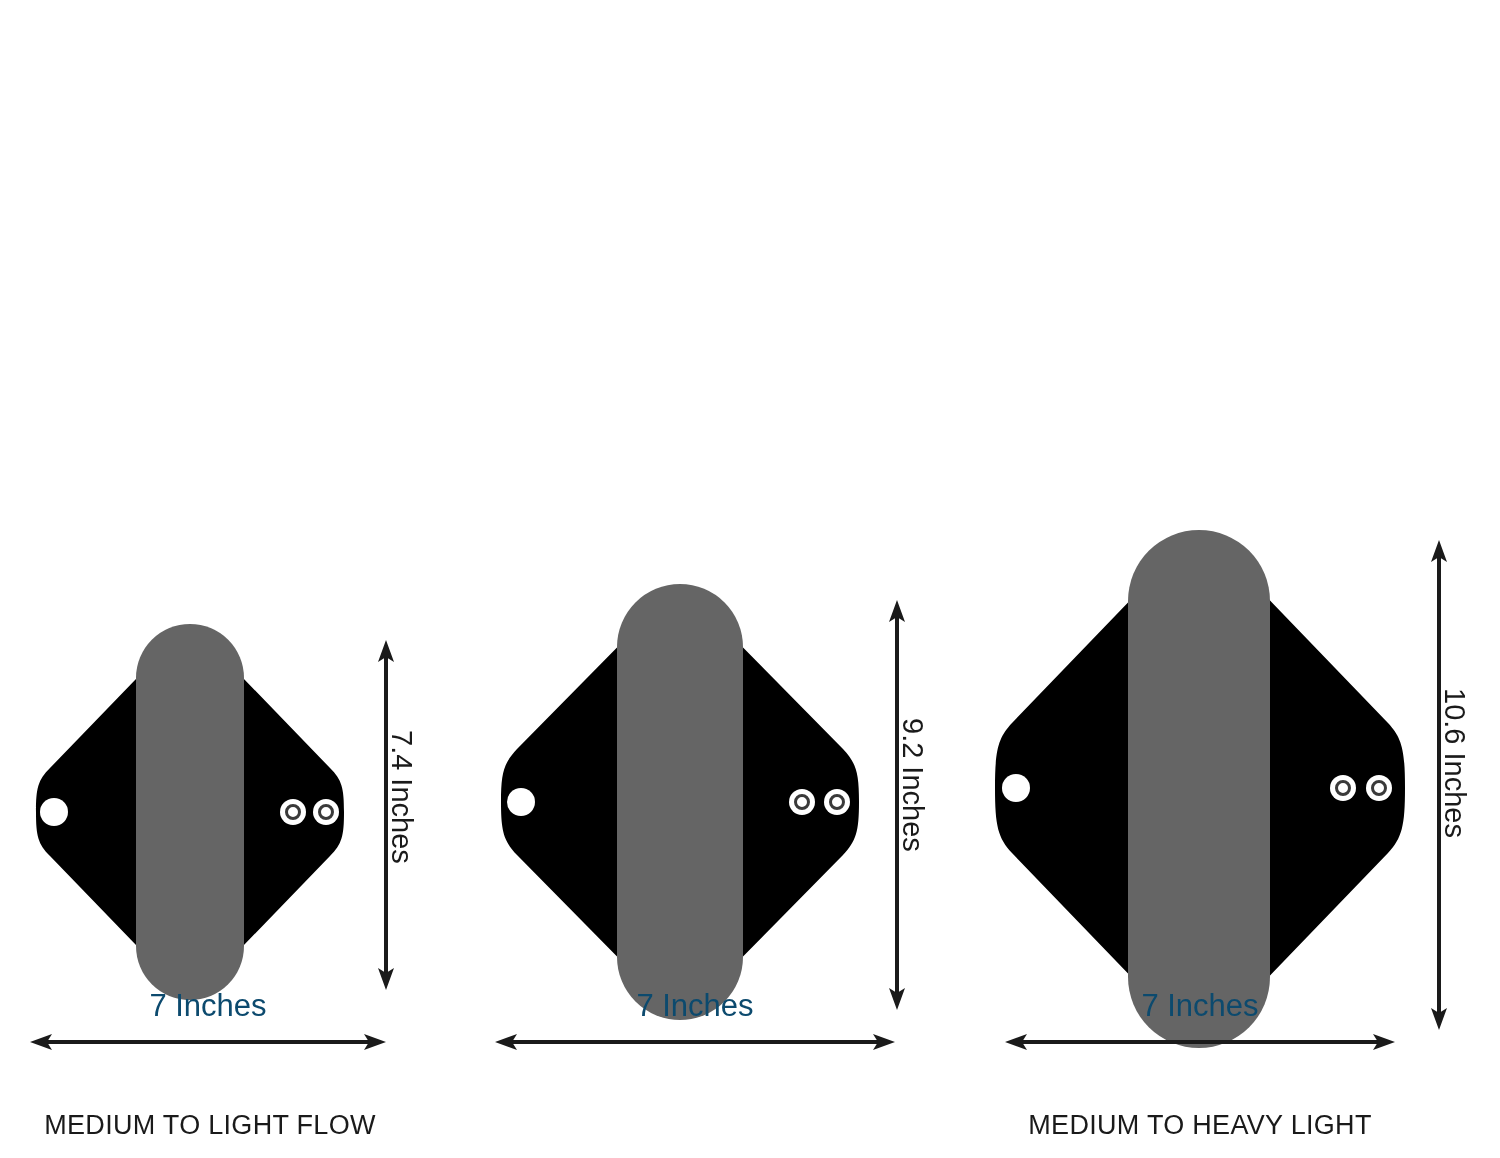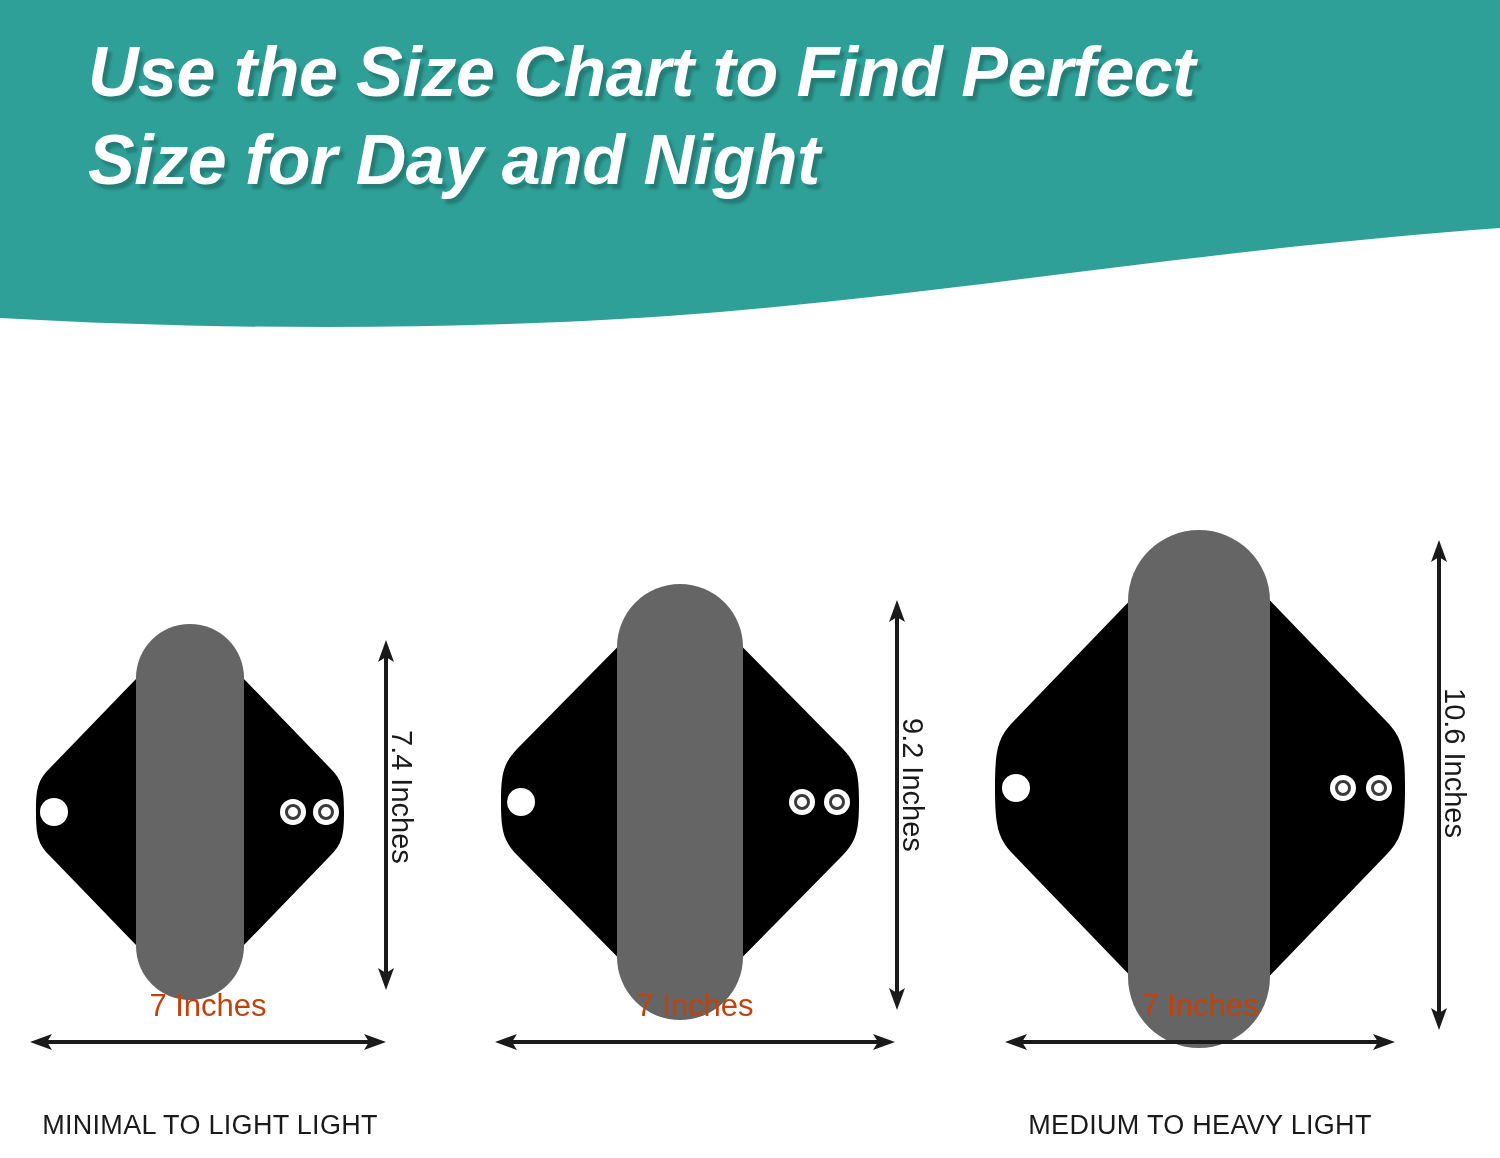--- a/index.html
+++ b/index.html
@@ -82,47 +82,40 @@
   .hdim {
     position: absolute;
   }
   .hdim svg {
     display: block;
   }
   .hdim-label {
     position: absolute;
     font-family: "Liberation Sans", sans-serif;
     font-size: 31px;
-    color: #c2410c;
+    color: #0c4a6e;
     white-space: nowrap;
     text-align: center;
   }
 
   .flow-caption {
     position: absolute;
     font-family: "Liberation Sans", sans-serif;
     font-size: 27px;
     letter-spacing: 0.3px;
     color: #1a1a1a;
     white-space: nowrap;
     text-align: center;
   }
 </style>
 </head>
 <body>
 
 <div id="canvas">
 
-  <div id="header-banner">
-    <svg width="1500" height="330" viewBox="0 0 1500 330">
-      <path d="M0,0 L1500,0 L1500,228 C1200,250 980,290 720,312 C480,332 210,330 0,318 Z" fill="#2ea098"></path>
-    </svg>
-    <div id="header-title">Use the Size Chart to Find Perfect
-Size for Day and Night</div>
-  </div>
 
   <div class="pad-column" style="left:0px; top:560px; width:470px; height:598px;">
 
     <div class="pad-figure" style="left:30px; top:72px; width:320px; height:360px;">
       <svg width="320" height="360" viewBox="0 0 320 360">
 
         <path d="M160,6
                  C172,6 178,10 186,18
                  L300,136 C312,148 314,156 314,180
                  C314,204 312,212 300,224
@@ -156,21 +149,21 @@
 
     <div class="hdim" style="left:30px; top:470px; width:356px;">
       <div class="hdim-label" style="left:0; top:-42px; width:356px;">7 Inches</div>
       <svg width="356" height="24" viewBox="0 0 356 24">
         <line x1="14" y1="12" x2="342" y2="12" stroke="#1a1a1a" stroke-width="4"></line>
         <polygon points="0,12 22,4 17,12 22,20" fill="#1a1a1a"></polygon>
         <polygon points="356,12 334,4 339,12 334,20" fill="#1a1a1a"></polygon>
       </svg>
     </div>
 
-    <div class="flow-caption" style="left:0px; top:550px; width:420px;">MINIMAL TO LIGHT LIGHT</div>
+    <div class="flow-caption" style="left:0px; top:550px; width:420px;">MEDIUM TO LIGHT FLOW</div>
   </div>
 
   <div class="pad-column" style="left:470px; top:560px; width:470px; height:598px;">
 
     <div class="pad-figure" style="left:25px; top:32px; width:370px; height:420px;">
       <svg width="370" height="420" viewBox="0 0 370 420">
         <path d="M185,6
                  C198,6 205,11 214,21
                  L348,157 C361,171 364,180 364,210
                  C364,240 361,249 348,263

